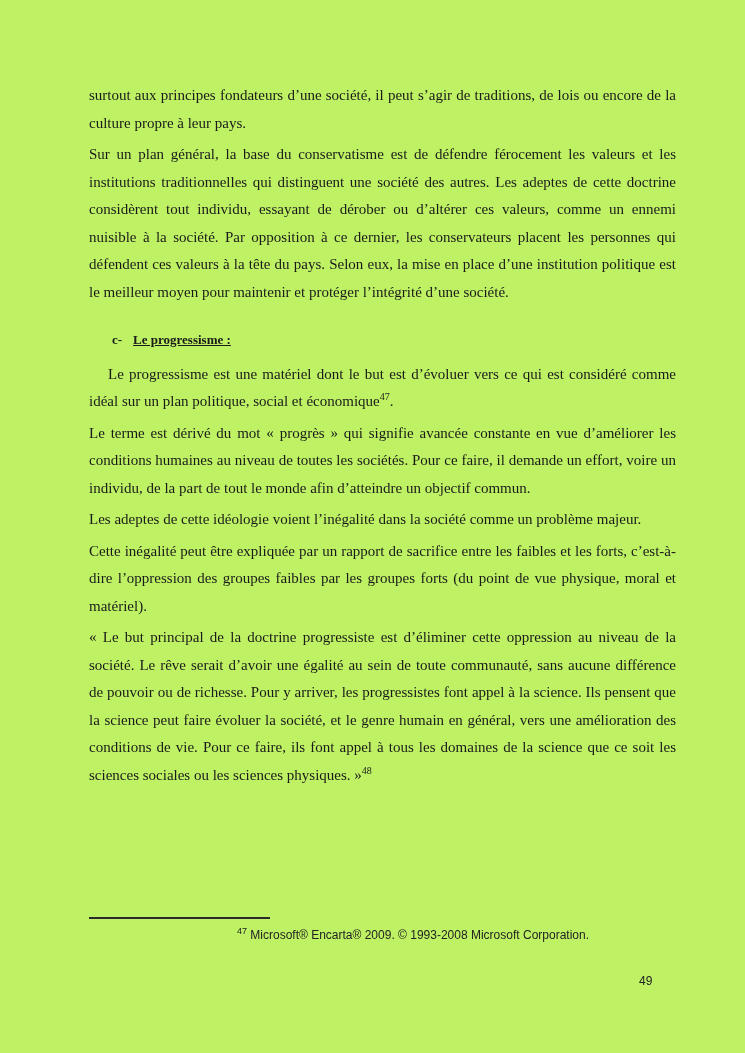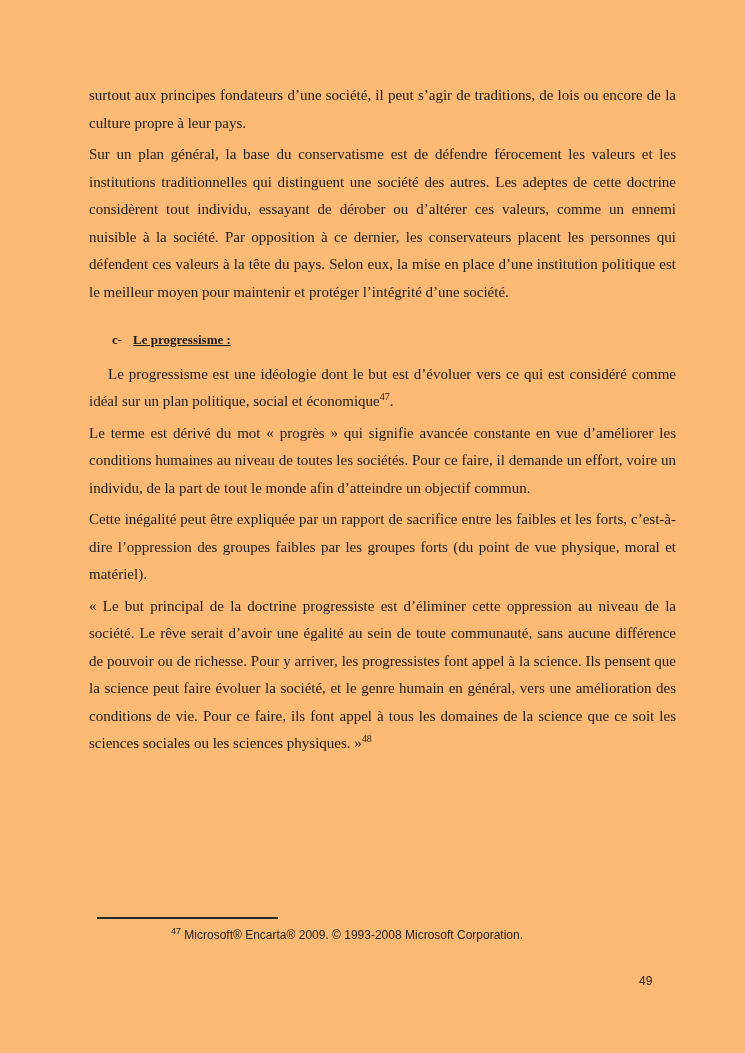--- a/index.html
+++ b/index.html
@@ -4,21 +4,21 @@
 <style>
   html, body {
     margin: 0;
     padding: 0;
     background: #ffffff;
   }
   .page {
     position: relative;
     width: 745px;
     height: 1053px;
-    background: #fdba74;
+    background: #bef264;
     overflow: hidden;
     font-family: "Liberation Serif", serif;
     color: #1a1a1a;
   }
   .content {
     position: absolute;
     left: 89px;
     top: 82px;
     width: 587px;
     font-size: 15px;
@@ -51,22 +51,21 @@
     vertical-align: super;
   }
   .footnotes {
     position: absolute;
     left: 89px;
     top: 917px;
     width: 500px;
     font-family: "Liberation Sans", sans-serif;
     font-size: 12px;
     color: #222222;
-    text-align: center;
-    margin-left: 8px;
+    text-align: right;
   }
   .fn-rule {
     width: 181px;
     height: 0;
     border-top: 2px solid #2b2b2b;
     margin-bottom: 7px;
   }
   .footnote {
     line-height: 18px;
     white-space: nowrap;
@@ -93,24 +92,25 @@
   <div class="content">
 
     <p class="para">surtout aux principes fondateurs d’une société, il peut s’agir de traditions, de lois ou encore de la culture propre à leur pays.</p>
 
     <p class="para">Sur un plan général, la base du conservatisme est de défendre férocement les valeurs et les institutions traditionnelles qui distinguent une société des autres. Les adeptes de cette doctrine considèrent tout individu, essayant de dérober ou d’altérer ces valeurs, comme un ennemi nuisible à la société. Par opposition à ce dernier, les conservateurs placent les personnes qui défendent ces valeurs à la tête du pays. Selon eux, la mise en place d’une institution politique est le meilleur moyen pour maintenir et protéger l’intégrité d’une société.</p>
 
     <h3 class="heading">
       <span class="marker">c-</span><span class="title">Le progressisme :</span>
     </h3>
 
-    <p class="para indent"><span>Le progressisme est une idéologie dont le but est d’évoluer vers ce qui est considéré comme idéal sur un plan politique, social et économique</span><sup class="fnref">47</sup><span>.</span></p>
+    <p class="para indent"><span>Le progressisme est une matériel dont le but est d’évoluer vers ce qui est considéré comme idéal sur un plan politique, social et économique</span><sup class="fnref">47</sup><span>.</span></p>
 
     <p class="para">Le terme est dérivé du mot « progrès » qui signifie avancée constante en vue d’améliorer les conditions humaines au niveau de toutes les sociétés. Pour ce faire, il demande un effort, voire un individu, de la part de tout le monde afin d’atteindre un objectif commun.</p>
 
+    <p class="para">Les adeptes de cette idéologie voient l’inégalité dans la société comme un problème majeur.</p>
 
     <p class="para">Cette inégalité peut être expliquée par un rapport de sacrifice entre les faibles et les forts, c’est-à-dire l’oppression des groupes faibles par les groupes forts (du point de vue physique, moral et matériel).</p>
 
     <p class="para"><span>« Le but principal de la doctrine progressiste est d’éliminer cette oppression au niveau de la société. Le rêve serait d’avoir une égalité au sein de toute communauté, sans aucune différence de pouvoir ou de richesse. Pour y arriver, les progressistes font appel à la science. Ils pensent que la science peut faire évoluer la société, et le genre humain en général, vers une amélioration des conditions de vie. Pour ce faire, ils font appel à tous les domaines de la science que ce soit les sciences sociales ou les sciences physiques. »</span><sup class="fnref">48</sup></p>
 
 
   </div>
 
   <div class="footnotes">
     <div class="fn-rule"></div>

